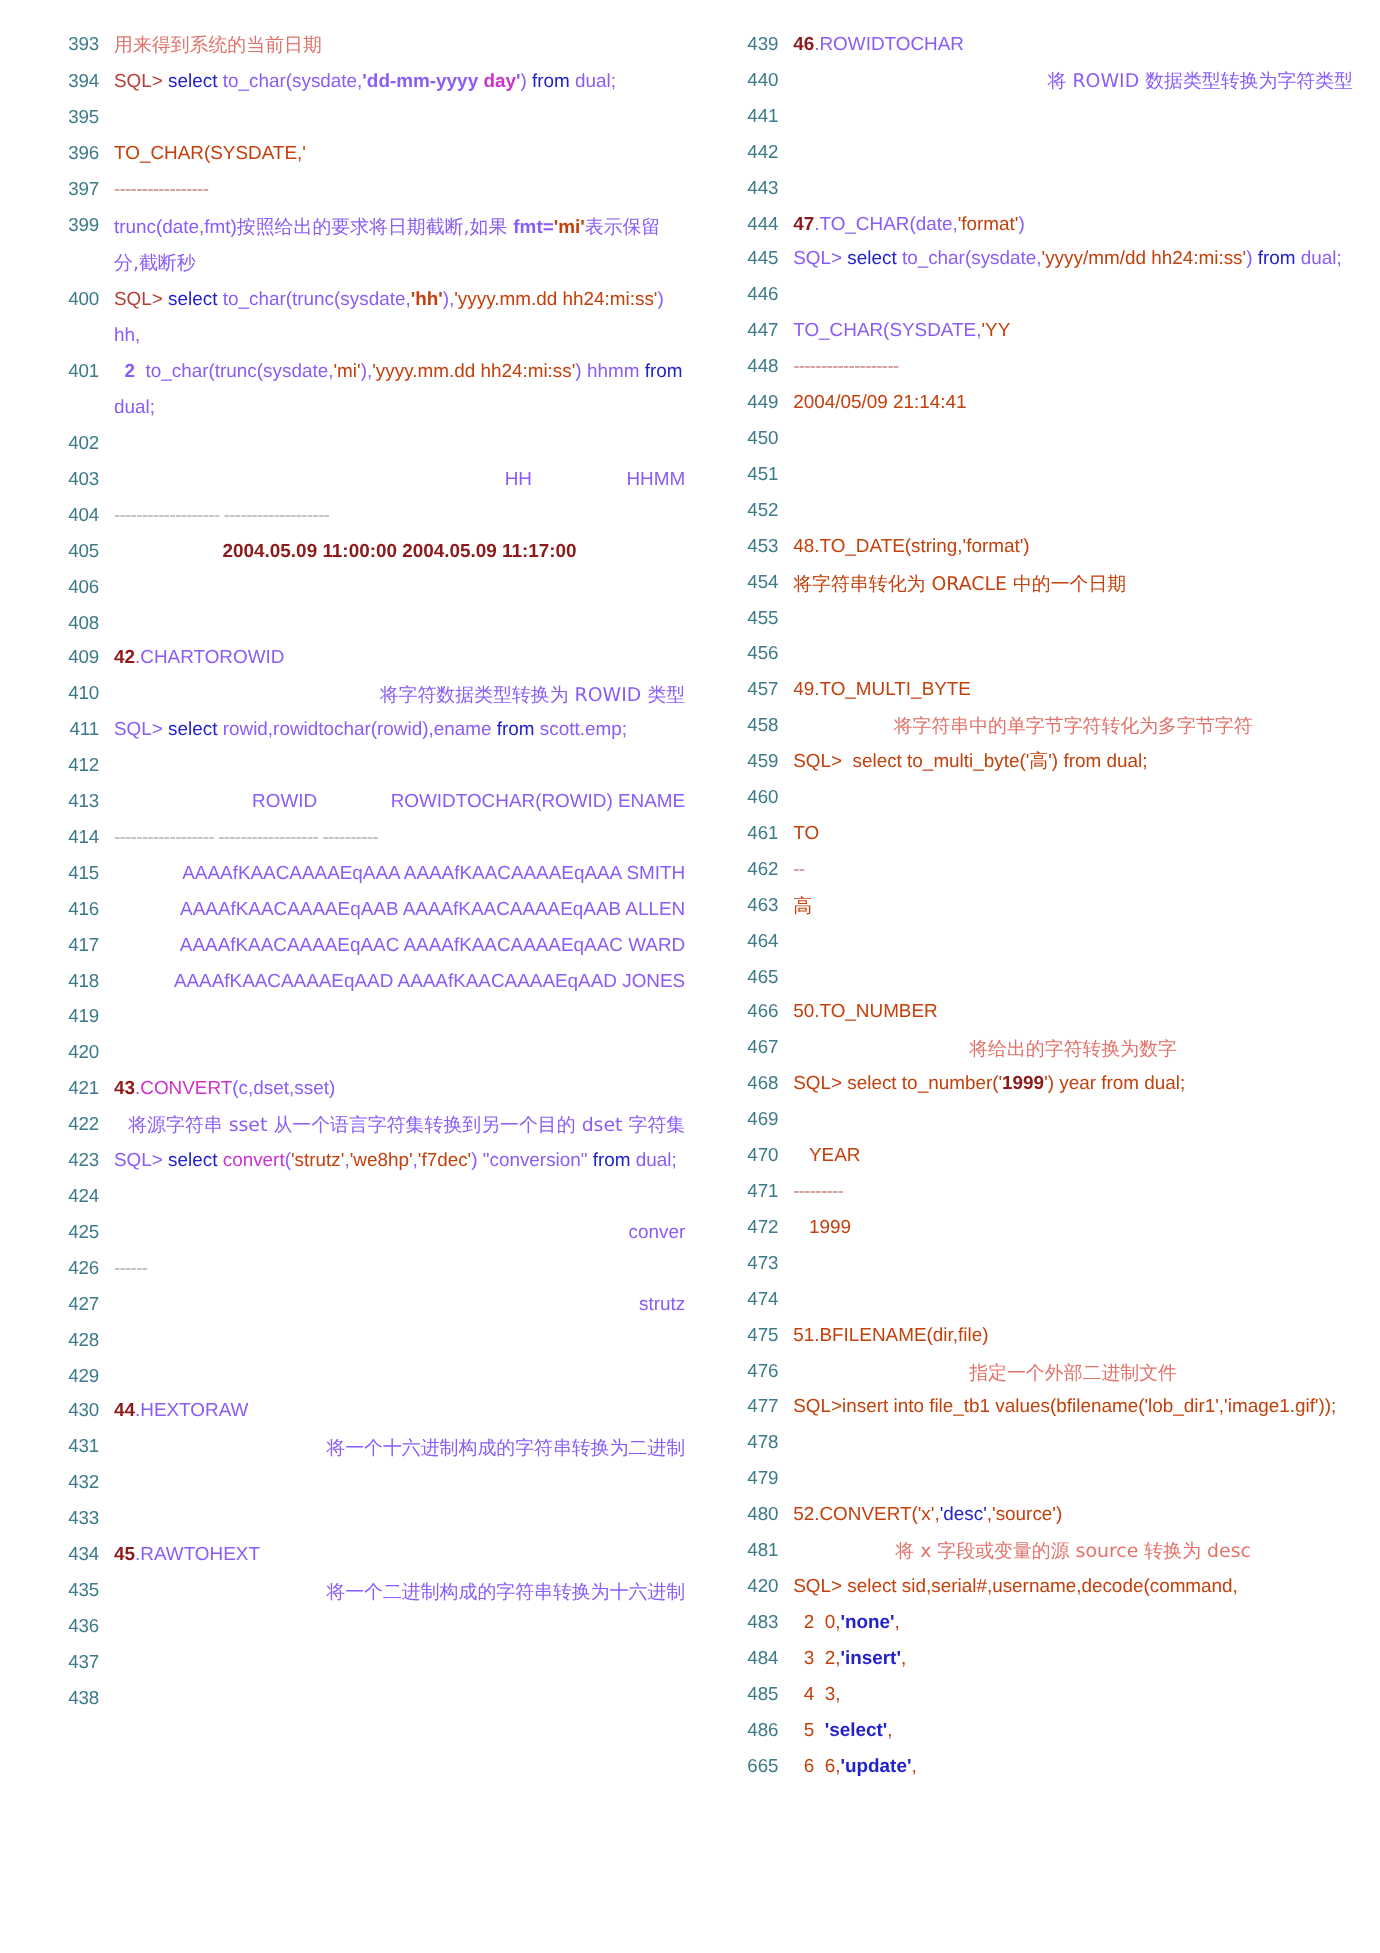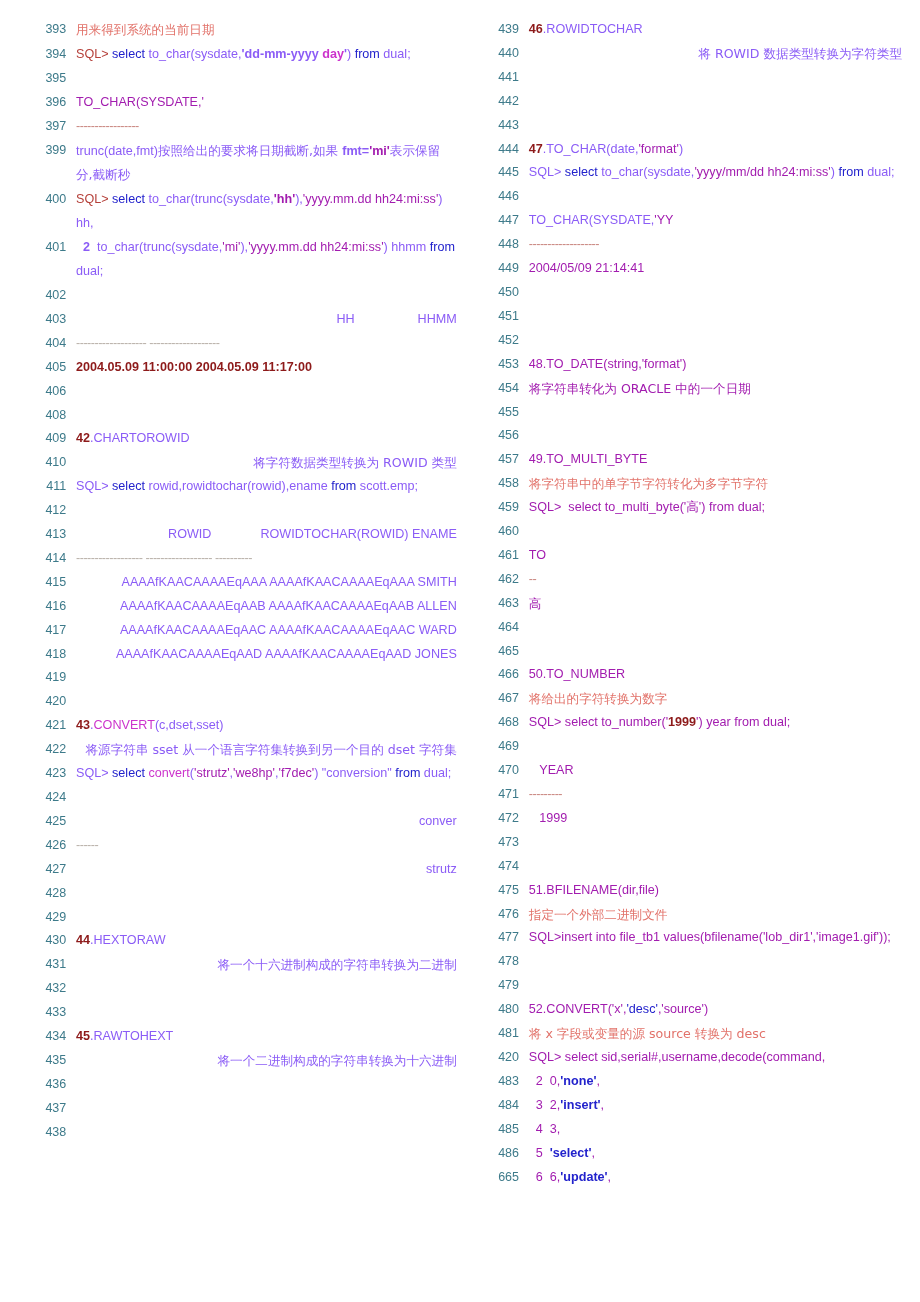--- a/index.html
+++ b/index.html
@@ -53,26 +53,26 @@
   }
   .txt {
     flex: 1 1 auto;
     padding-left: 10px;
     white-space: pre-wrap;
     word-break: break-word;
     line-height: 23.9px;
     font-size: 12.6px;
   }
   
-  .c-red    { color: #a21caf; }
-  .c-dred   { color: #8d1a1a; font-weight: bold; }
+  .c-red    { color: #c2410c; }
+  .c-dred   { color: #8d1a1a; font-weight: bold; text-align: center; }
   .c-blue   { color: #2222cc; }
   .c-mag    { color: #cc33cc; margin-top: 24px; }
   .c-blk    { color: #8b5cf6; text-align: right; }
-  .c-lred   { color: #e2726a; }
+  .c-lred   { color: #e2726a; text-align: center; }
   .c-sql    { color: #b5403a; }
   .c-dash   { color: #b8b0a8; letter-spacing: -0.5px; }
   .c-dashr  { color: #c9857e; letter-spacing: -0.5px; }
   .b        { font-weight: bold; }
   .cjk      { font-family: "DejaVu Sans", "Liberation Sans", sans-serif; }
 </style>
 </head>
 <body>
 
 <div class="page">

